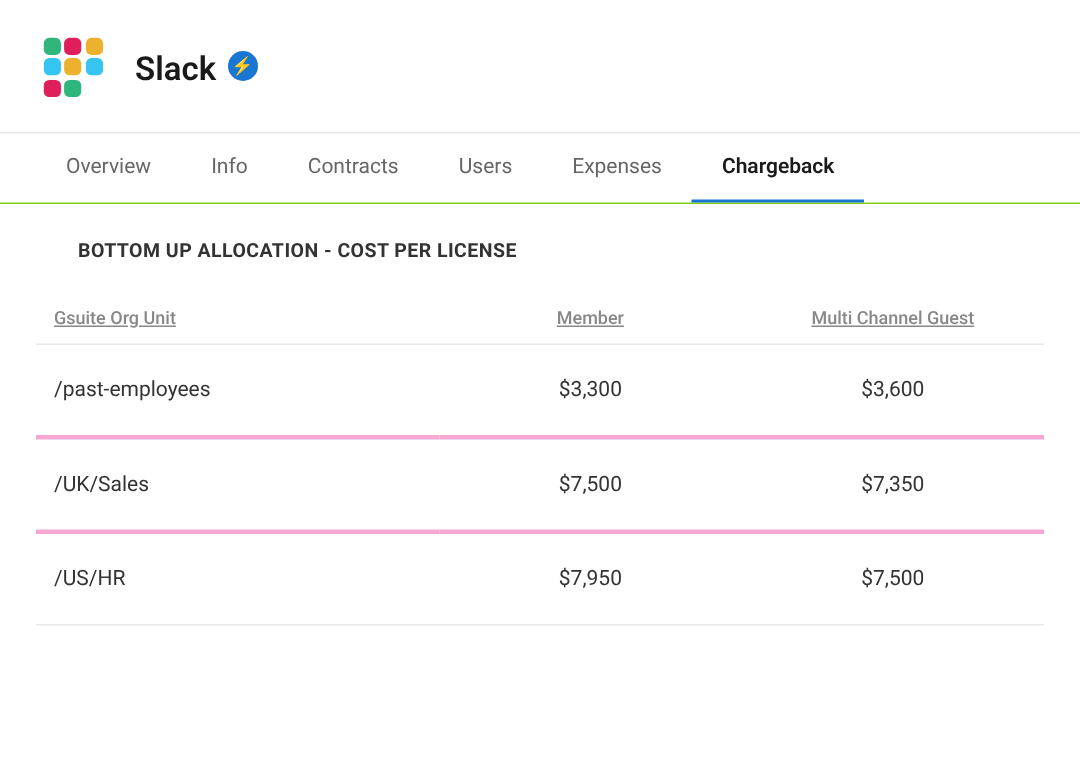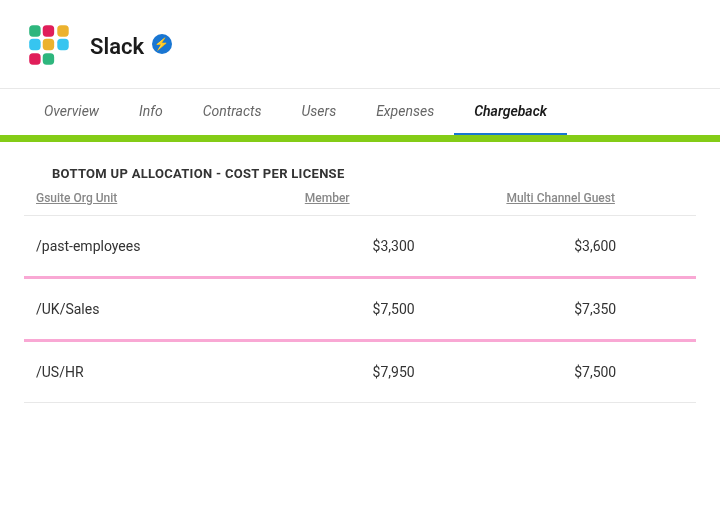--- a/index.html
+++ b/index.html
@@ -47,23 +47,22 @@
       align-items: center;
       justify-content: center;
       color: white;
       font-size: 12px;
       font-weight: bold;
     }
 
     
     .tabs {
       display: flex;
-      border-bottom: 7px solid #84cc16;
+      border-bottom: 1px solid #84cc16;
       padding: 0 24px;
-      font-style: italic;
     }
 
     .tab {
       padding: 14px 20px;
       font-size: 14px;
       color: #666;
       cursor: pointer;
       border-bottom: 2px solid transparent;
       text-decoration: none;
       white-space: nowrap;
@@ -78,20 +77,21 @@
     
     .content {
       padding: 24px 24px 0 24px;
     }
 
     .section-title {
       font-size: 13px;
       font-weight: 700;
       color: #333;
       letter-spacing: 0.3px;
+      margin-bottom: 20px;
       padding-left: 28px;
     }
 
     
     .allocation-table {
       width: 100%;
       border-collapse: collapse;
     }
 
     .allocation-table thead tr {
@@ -101,21 +101,21 @@
     .allocation-table th {
       font-size: 12px;
       font-weight: 500;
       color: #888;
       text-align: left;
       padding: 10px 12px;
       text-decoration: underline;
     }
 
     .allocation-table th.right {
-      text-align: left;
+      text-align: center;
     }
 
     .allocation-table tbody tr {
       border-bottom: 3px solid #f9a8d4;
     }
 
     .allocation-table tbody tr:last-child {
       border-bottom: 1px solid #e8e8e8;
     }
 

